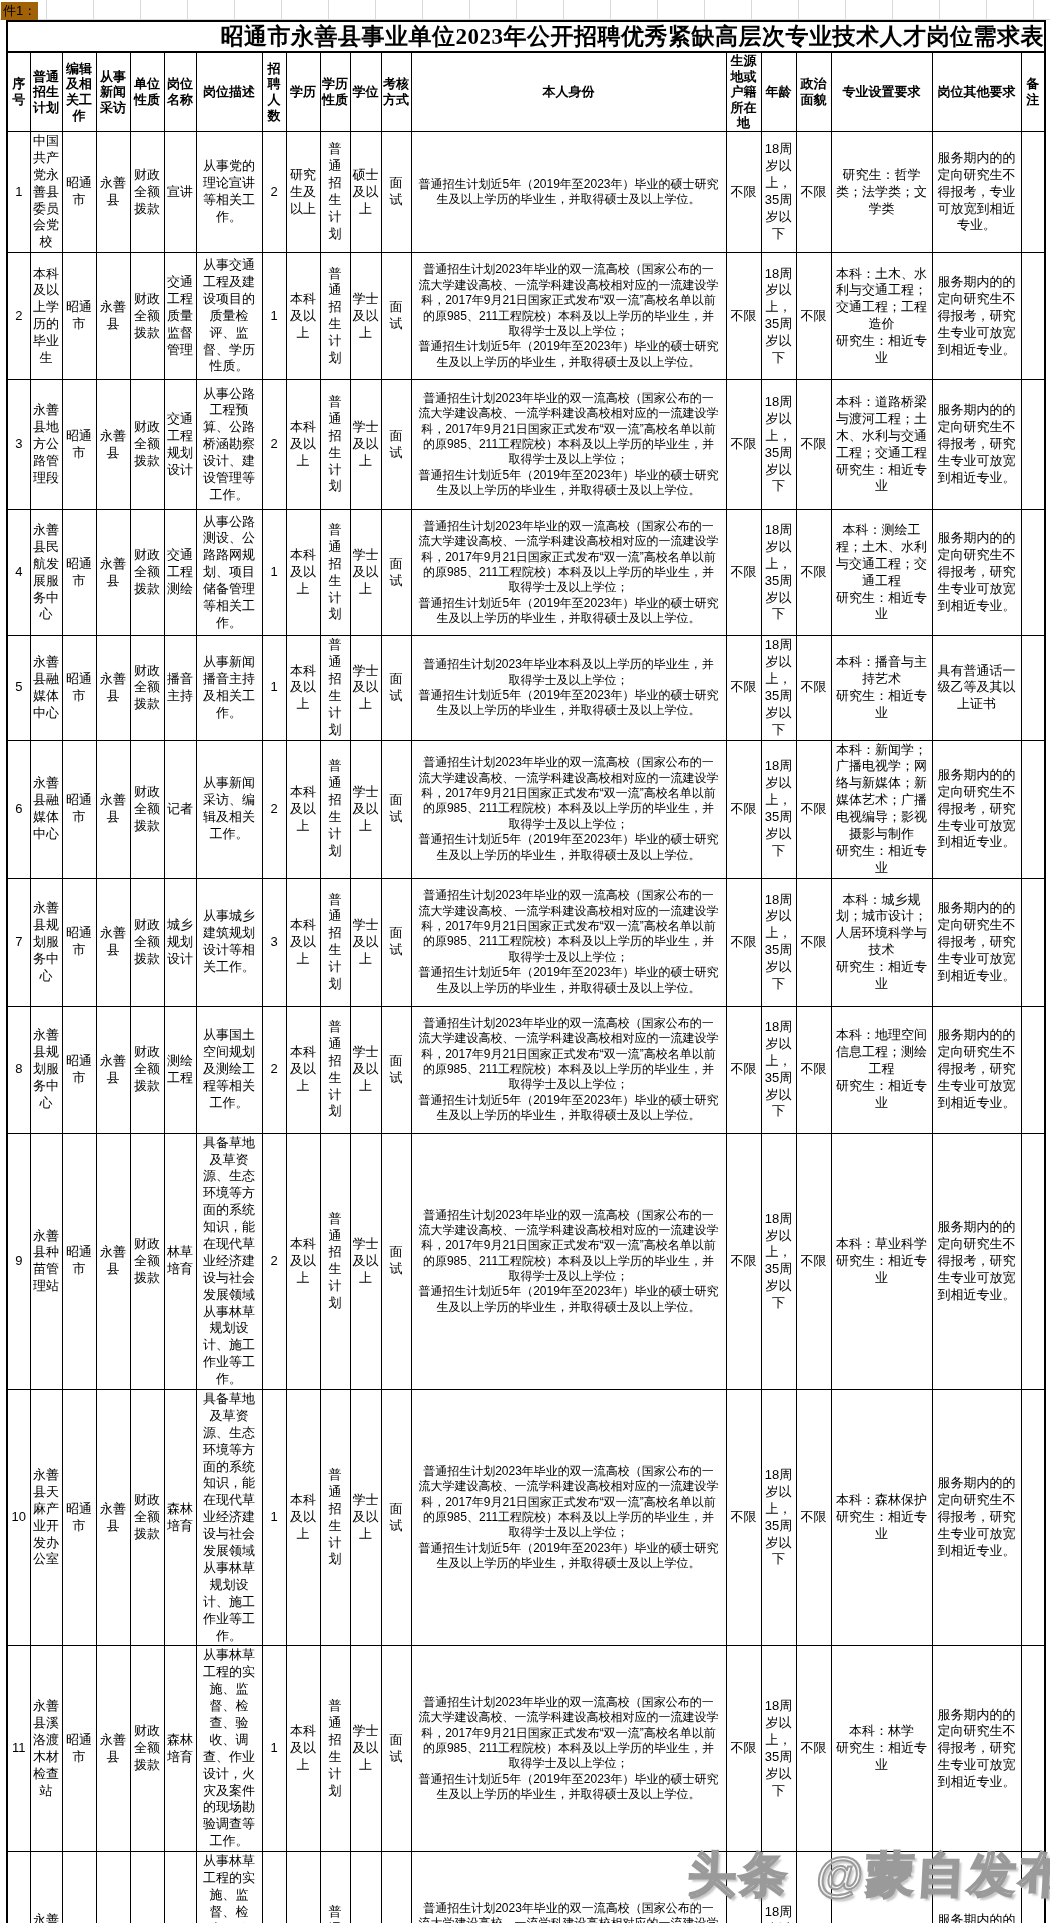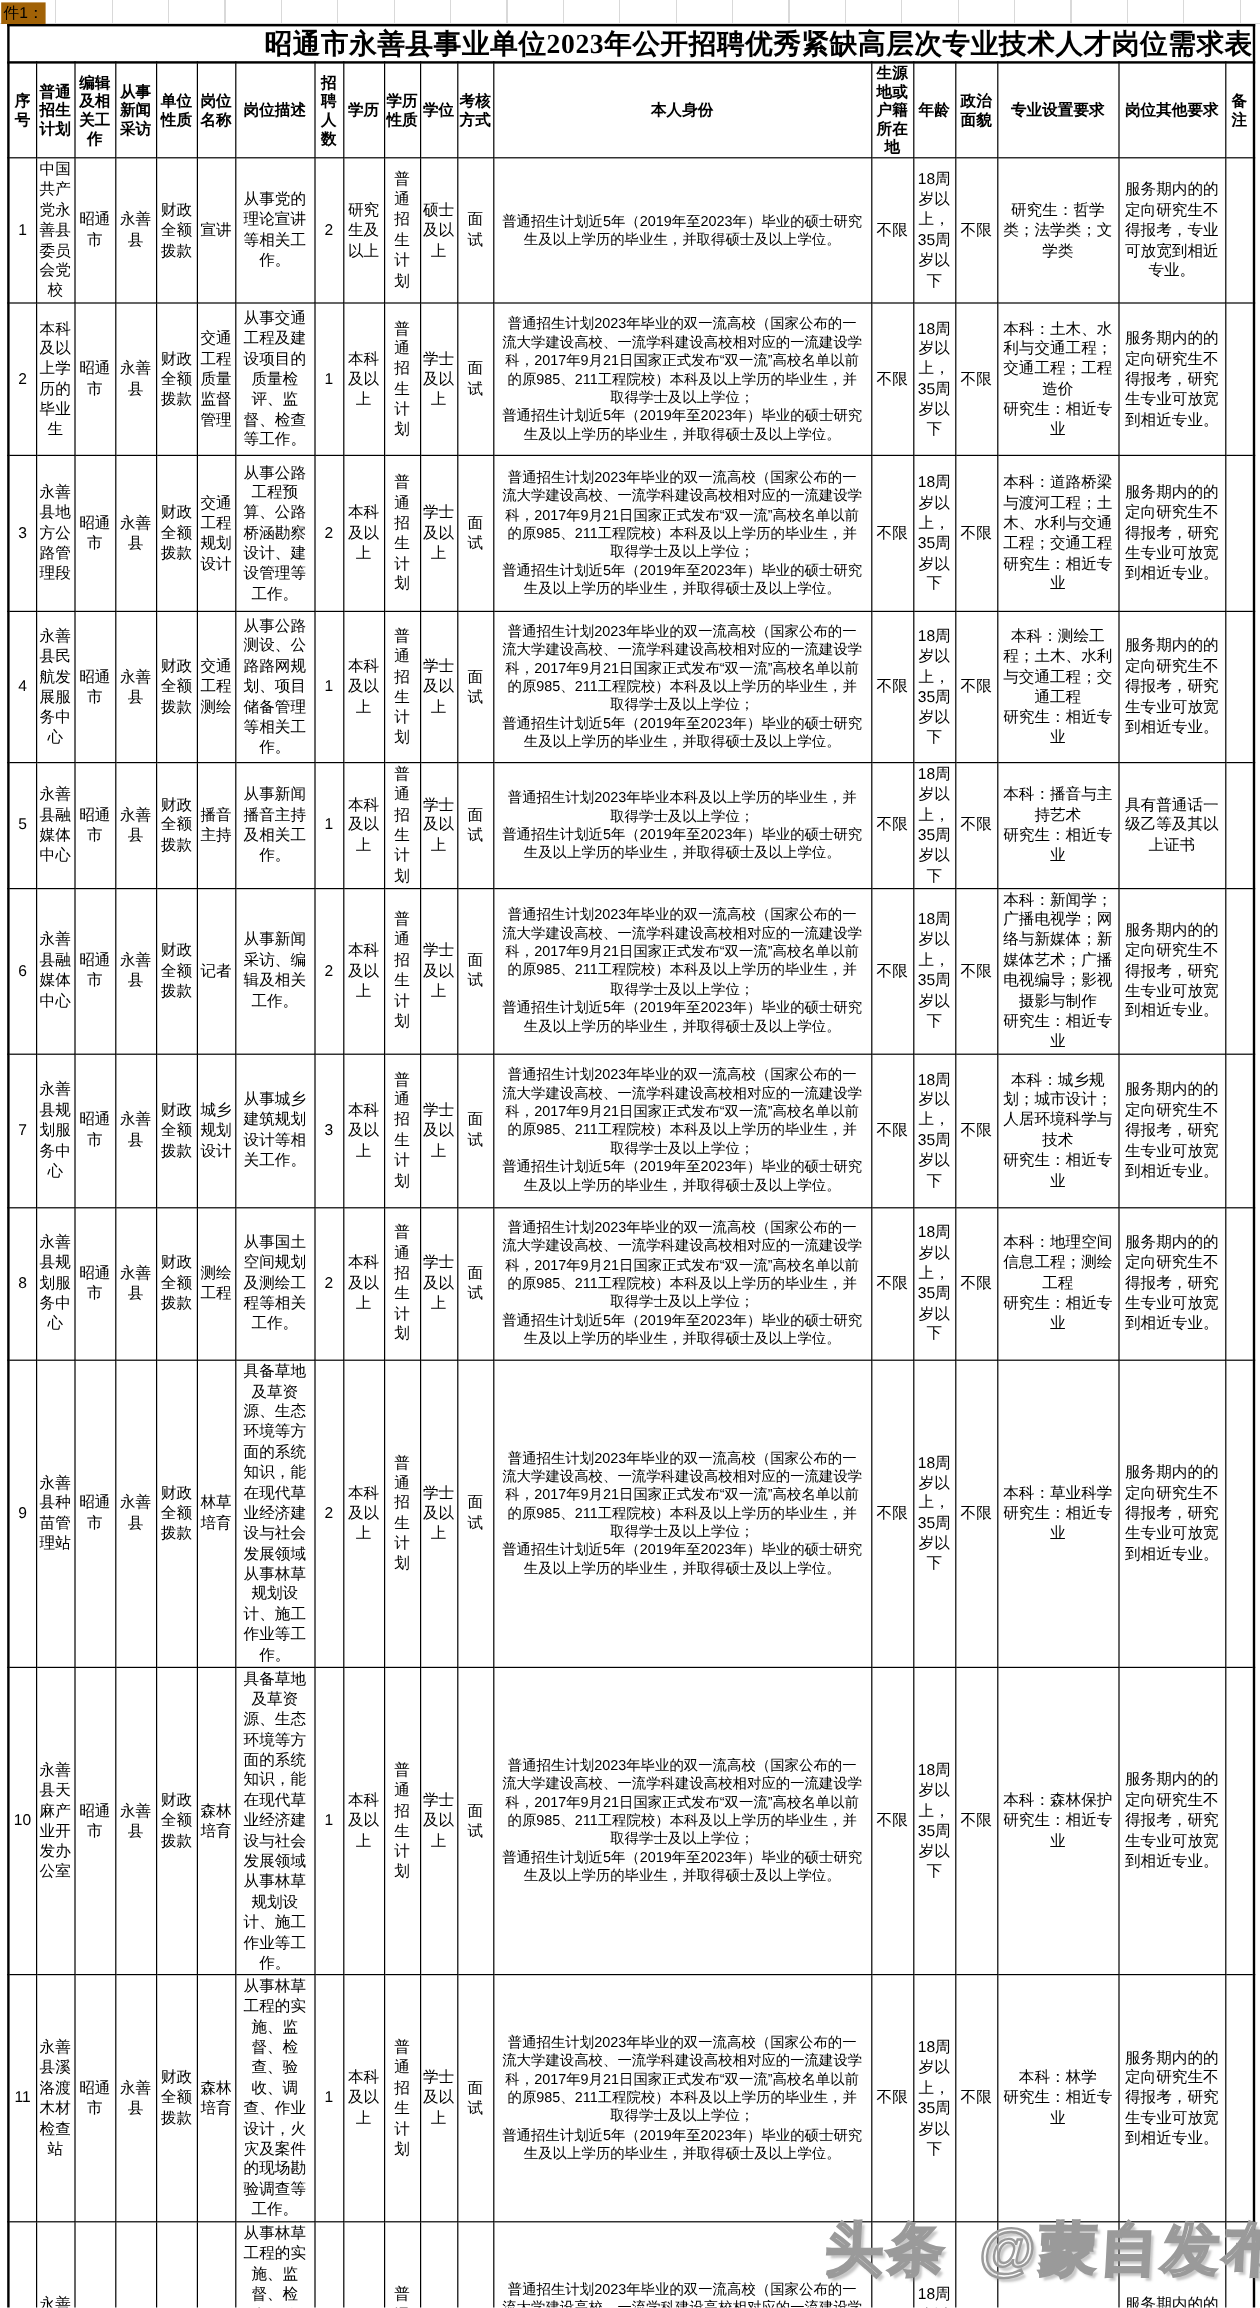--- a/index.html
+++ b/index.html
@@ -127,21 +127,21 @@
           <td class="c-spec">服务期内的的定向研究生不得报考，专业可放宽到相近专业。</td>
           <td></td>
         </tr>
         <tr style="height: 127px;">
           <td>2</td>
           <td>本科及以上学历的毕业生</td>
           <td>昭通市</td>
           <td>永善县</td>
           <td>财政全额拨款</td>
           <td>交通工程质量监督管理</td>
-          <td class="c-desc">从事交通工程及建设项目的质量检评、监督、检查等工作。</td>
+          <td class="c-desc">从事交通工程及建设项目的质量检评、监督、学历性质。</td>
           <td>1</td>
           <td>本科及以上</td>
           <td>普通招生计划</td>
           <td>学士及以上</td>
           <td>面试</td>
           <td class="c-identity">普通招生计划2023年毕业的双一流高校（国家公布的一流大学建设高校、一流学科建设高校相对应的一流建设学科，2017年9月21日国家正式发布“双一流”高校名单以前的原985、211工程院校）本科及以上学历的毕业生，并取得学士及以上学位；
 普通招生计划近5年（2019年至2023年）毕业的硕士研究生及以上学历的毕业生，并取得硕士及以上学位。</td>
           <td>不限</td>
           <td>18周岁以上，35周岁以下</td>
           <td>不限</td>

